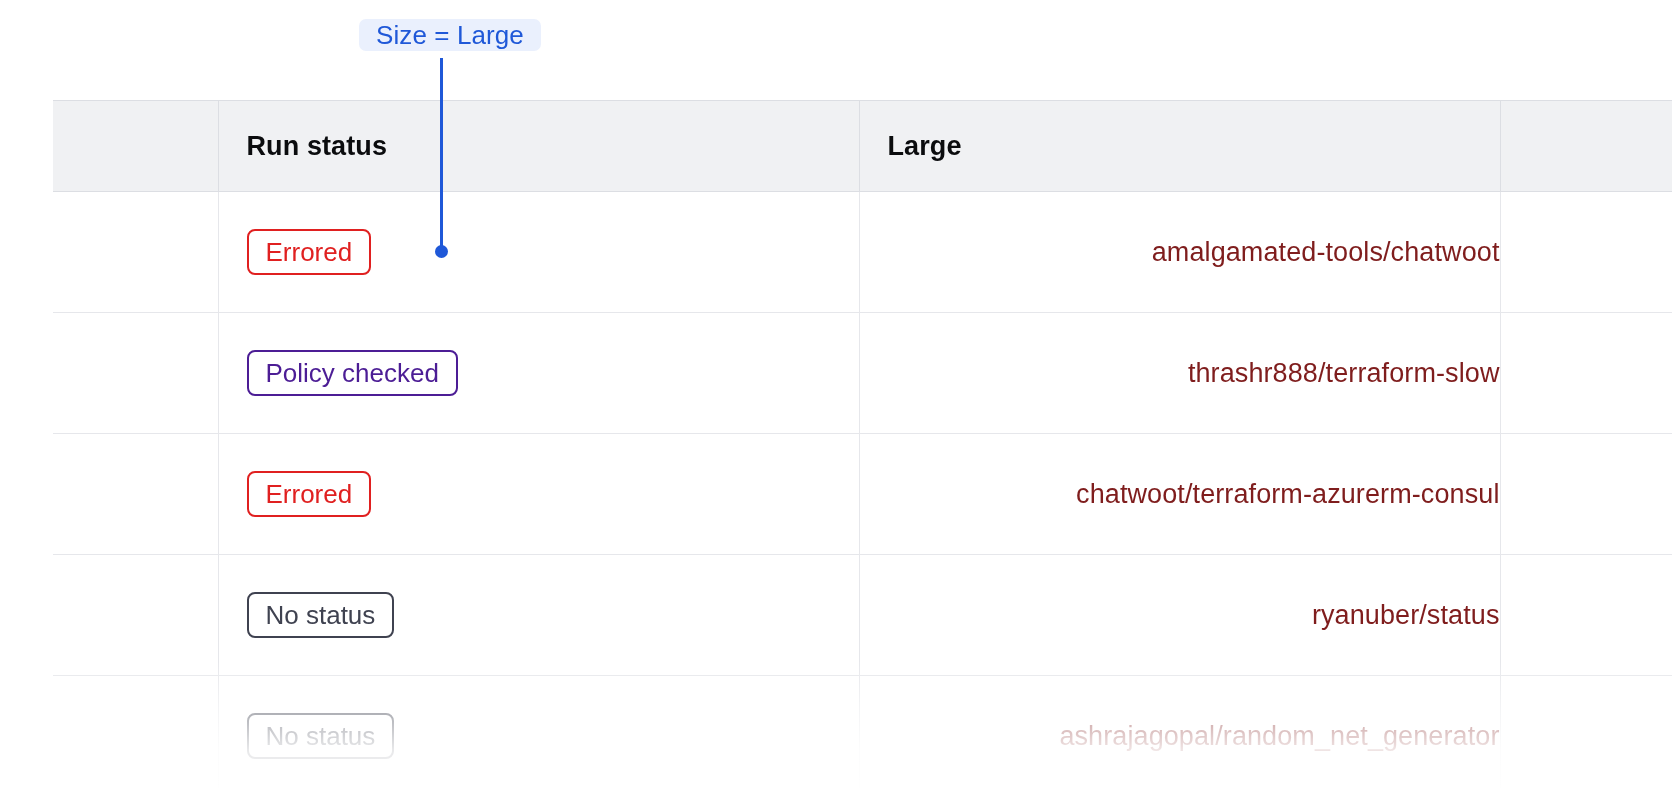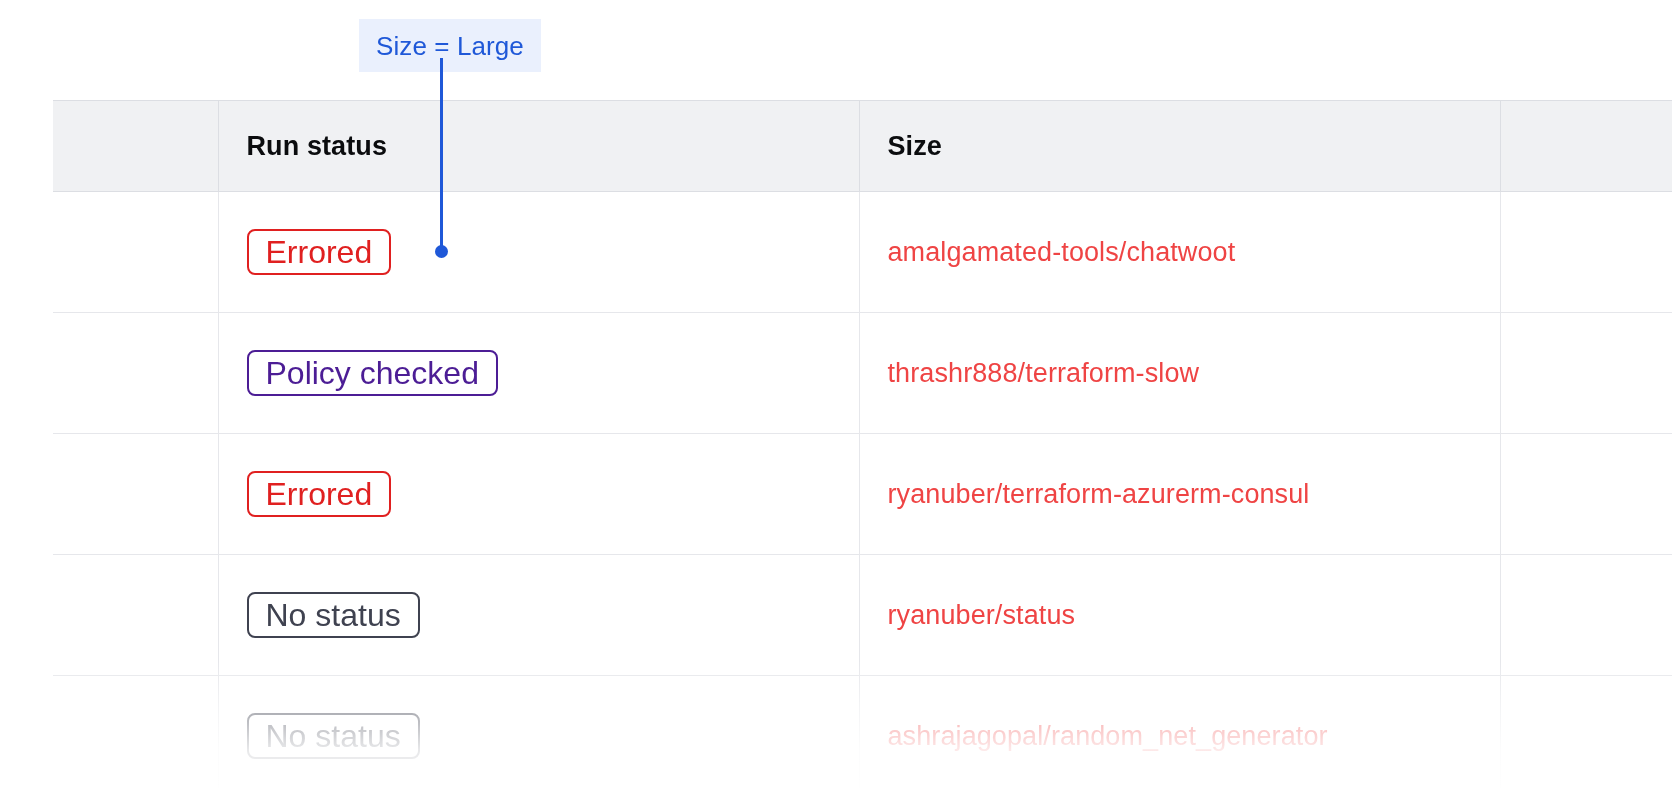--- a/index.html
+++ b/index.html
@@ -20,25 +20,25 @@
     position: absolute;
     left: 0; top: 0;
     width: 1672px; height: 788px;
     pointer-events: none;
     z-index: 50;
   }
   .callout-badge {
     position: absolute;
     left: 359px;
     top: 19px;
-    height: 53px;
+    height: 32px;
     padding: 0 17px;
     display: flex;
     align-items: center;
-    border-radius: 0;
+    border-radius: 7px;
     background: #eaf0fd;
     color: #1f58d8;
     font-size: 26px;
     line-height: 1;
     letter-spacing: 0.1px;
     white-space: nowrap;
     pointer-events: auto;
   }
   .callout-line {
     position: absolute;
@@ -111,34 +111,35 @@
   .status-wrap { padding-left: 28px; }
 
   .status-badge {
     display: inline-flex;
     align-items: center;
     justify-content: center;
     height: 46px;
     padding: 0 17px;
     border-radius: 8px;
     border: 2px solid currentColor;
-    font-size: 32px;
+    font-size: 26px;
     line-height: 1;
     white-space: nowrap;
     background: #ffffff;
     box-sizing: border-box;
   }
 
   .repo-text {
     display: block;
     padding-left: 28px;
     font-size: 27px;
-    color: #ef4444;
+    color: #7f1d1d;
     letter-spacing: 0.1px;
     white-space: nowrap;
+    text-align: right;
   }
 
   
   #bottom-fade {
     position: absolute;
     left: 0;
     top: 660px;
     width: 1672px;
     height: 128px;
     background: linear-gradient(to bottom,
@@ -160,21 +161,21 @@
     <col class="col-repo">
     <col class="col-tail">
   </colgroup>
   <thead>
     <tr>
       <th class="cell-select"></th>
       <th class="cell-status">
         <span class="th-label">Run status</span>
       </th>
       <th class="cell-repo">
-        <span class="th-label">Size</span>
+        <span class="th-label">Large</span>
       </th>
       <th class="cell-tail"></th>
     </tr>
   </thead>
   <tbody id="runs-table-body">
       <tr>
         <td class="cell-select"></td>
         <td class="cell-status">
           <div class="status-wrap"><span class="status-badge" style="color: rgb(224, 32, 32);">Errored</span></div>
         </td>
@@ -192,21 +193,21 @@
           <span class="repo-text">thrashr888/terraform-slow</span>
         </td>
         <td class="cell-tail"></td>
       </tr>
       <tr>
         <td class="cell-select"></td>
         <td class="cell-status">
           <div class="status-wrap"><span class="status-badge" style="color: rgb(224, 32, 32);">Errored</span></div>
         </td>
         <td class="cell-repo">
-          <span class="repo-text">ryanuber/terraform-azurerm-consul</span>
+          <span class="repo-text">chatwoot/terraform-azurerm-consul</span>
         </td>
         <td class="cell-tail"></td>
       </tr>
       <tr>
         <td class="cell-select"></td>
         <td class="cell-status">
           <div class="status-wrap"><span class="status-badge" style="color: rgb(63, 66, 80);">No status</span></div>
         </td>
         <td class="cell-repo">
           <span class="repo-text">ryanuber/status</span>

